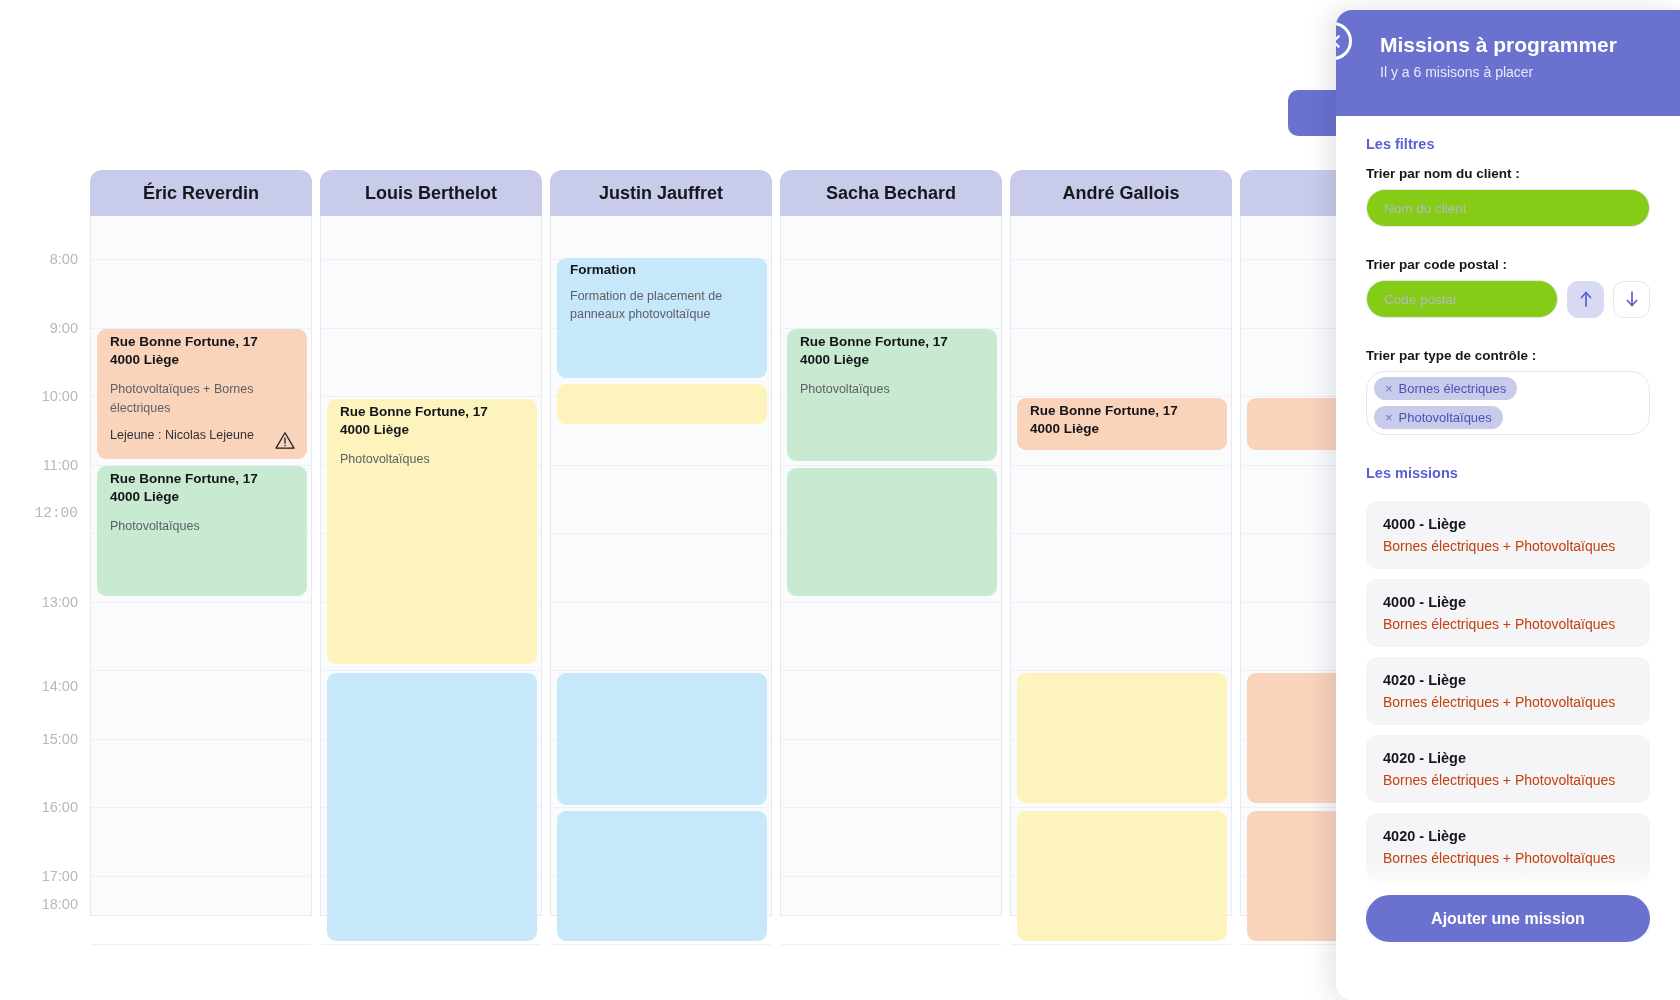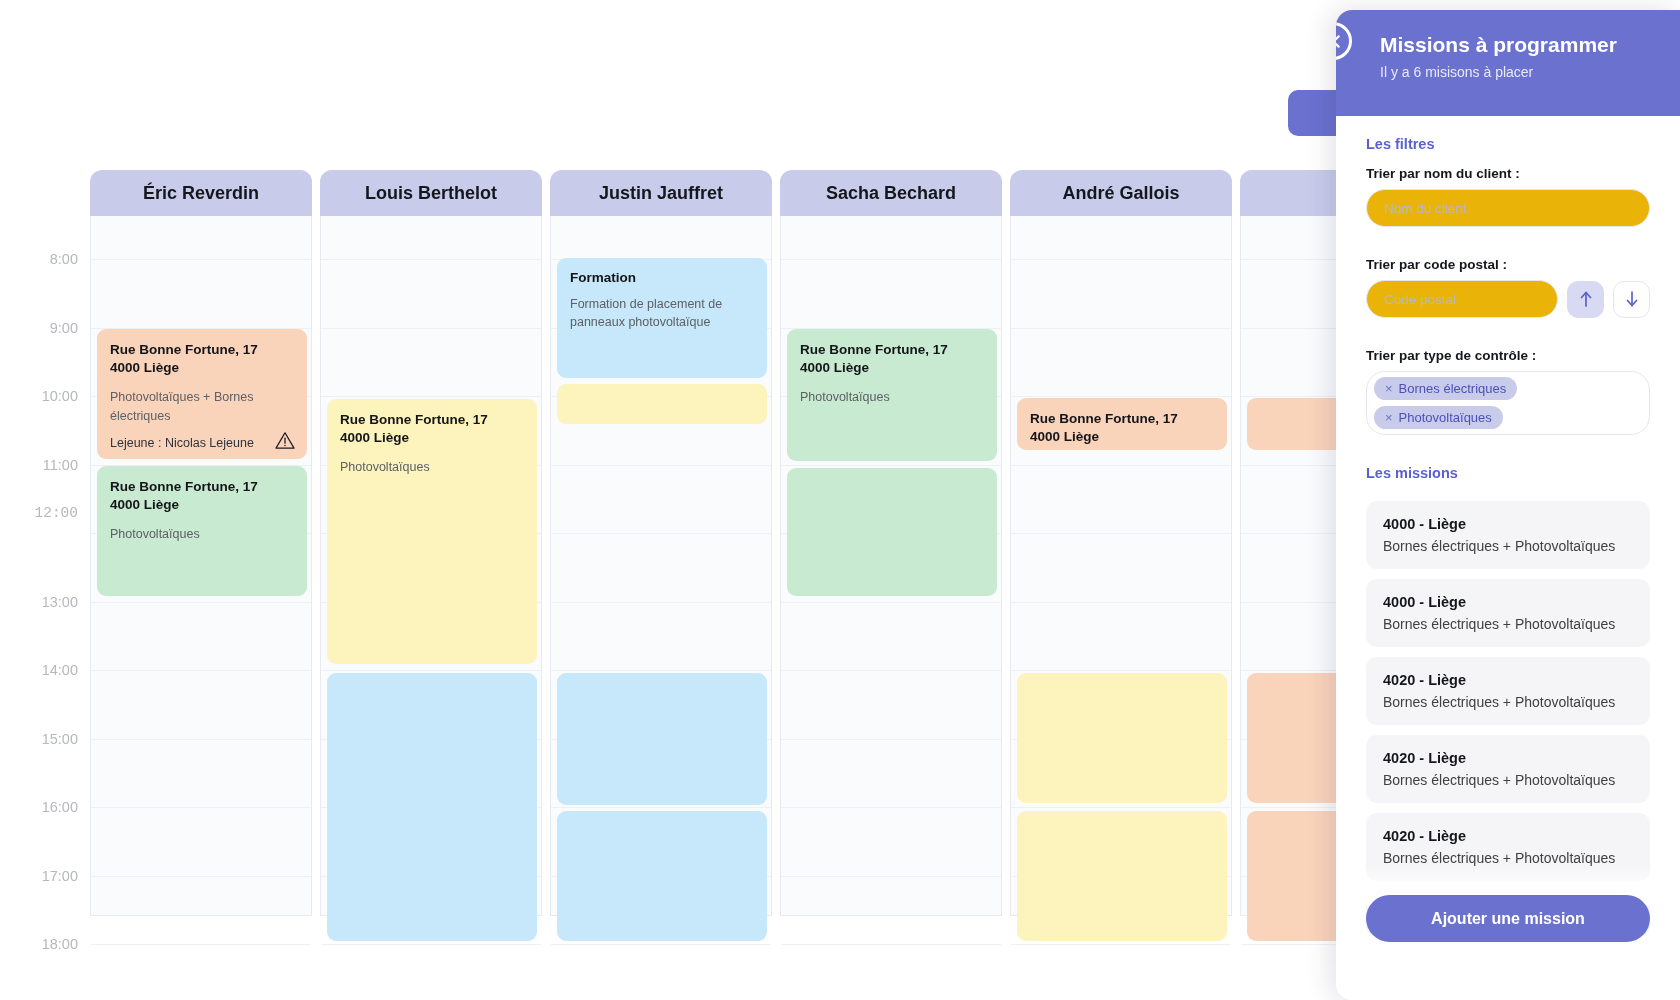--- a/index.html
+++ b/index.html
@@ -54,21 +54,21 @@
   .col-body {
     position:absolute; top:46px; left:0; width:222px; height:700px;
     background:#fafbfd;
     border-left:1px solid #e8e9f1; border-right:1px solid #e8e9f1;
     border-bottom:1px solid #e8e9f1;
   }
   .col-body .row-line { position:absolute; left:0; right:0; height:1px; background:#eef0f5; }
 
   .event {
     position:absolute; left:6px; width:210px;
-    border-radius:9px; padding:12px 13px;
+    border-radius:9px; padding:4px 13px;
     overflow:hidden;
   }
   .event .addr { font-size:13.5px; font-weight:700; color:#141519; line-height:1.35; }
   .event .meta { font-size:12.5px; color:#5d6066; margin-top:11px; line-height:1.45; }
   .event .meta2 { font-size:12.5px; color:#2f3238; margin-top:9px; line-height:1.45; }
   .event .title { font-size:13.5px; font-weight:700; color:#141519; }
   .event .desc { font-size:12.5px; color:#5d6066; margin-top:10px; line-height:1.45; }
   .ev-orange { background:#fad3bb; }
   .ev-green  { background:#c8ead0; }
   .ev-yellow { background:#fcf3bd; }
@@ -103,21 +103,21 @@
     cursor:pointer; z-index:5;
   }
   .close-btn svg { width:17px; height:17px; }
 
   .panel-body { padding:20px 30px 0 30px; }
   .section-title { color:#5a61cf; font-size:14.5px; font-weight:700; margin-bottom:14px; }
   .field-label { font-size:13.5px; font-weight:700; color:#15171c; margin-bottom:8px; }
   .text-input {
     width:100%; height:38px; border:1px solid #e6e7ee; border-radius:19px;
     padding:0 17px; font-size:13.5px; color:#2b2d33;
-    font-family:inherit; outline:none; background:#eab308;
+    font-family:inherit; outline:none; background:#84cc16;
   }
   .text-input::placeholder { color:#b7b9c0; }
   .field-block { margin-bottom:30px; }
   .postal-row { display:flex; gap:9px; align-items:center; }
   .postal-row .text-input { flex:1; }
   .sort-btn {
     width:37px; height:37px; border-radius:11px; border:1px solid #e6e7ee;
     background:#fff; display:flex; align-items:center; justify-content:center;
     cursor:pointer; flex:none;
   }
@@ -134,21 +134,21 @@
     cursor:pointer;
   }
   .tag .x { font-size:13px; color:#6d74c4; line-height:1; }
 
   .missions-scroll { margin-top:20px; }
   .mission-card {
     background:#f5f5f7; border-radius:11px;
     padding:15px 17px; margin-bottom:10px; cursor:pointer;
   }
   .mission-card .mc-title { font-size:14.5px; font-weight:700; color:#15171c; }
-  .mission-card .mc-sub { font-size:14px; color:#404040; margin-top:6px; }
+  .mission-card .mc-sub { font-size:14px; color:#c2410c; margin-top:6px; }
   .add-mission-btn {
     position:absolute; left:30px; bottom:58px; width:284px; height:47px;
     background:#6a71cf; color:#fff; border:none; border-radius:24px;
     font-size:16px; font-weight:700; cursor:pointer;
     font-family:inherit;
   }
   .panel-fade {
     position:absolute; left:0; right:0; bottom:94px; height:42px;
     background:linear-gradient(to bottom, rgba(255,255,255,0), #fff 72%);
     pointer-events:none;
@@ -161,25 +161,25 @@
 
 
   <div class="calendar">
     <div class="time-gutter" id="time-gutter">
         <div class="time-label" style="top: 89px;">8:00</div>
         <div class="time-label" style="top: 157.5px; margin-left: 16px;">9:00</div>
         <div class="time-label" style="top: 226px;">10:00</div>
         <div class="time-label" style="top: 294.5px;">11:00</div>
         <div class="time-label" style="top: 343px; font-family: Liberation Mono, monospace;">12:00</div>
         <div class="time-label" style="top: 431.5px;">13:00</div>
-        <div class="time-label" style="top: 500px;">14:00</div>
+        <div class="time-label" style="top: 516px;">14:00</div>
         <div class="time-label" style="top: 568.5px;">15:00</div>
         <div class="time-label" style="top: 637px;">16:00</div>
         <div class="time-label" style="top: 705.5px;">17:00</div>
-        <div class="time-label" style="top: 774px;">18:00</div>
+        <div class="time-label" style="top: 734px;">18:00</div>
       </div>
     <div class="grid-area" id="grid-area">
         <div class="col" style="left: 0px;">
           <div class="col-head">Éric Reverdin</div>
           <div class="col-body">
             <div class="row-line" style="top: 43px;"></div>
             <div class="row-line" style="top: 111.5px;"></div>
             <div class="row-line" style="top: 180px;"></div>
             <div class="row-line" style="top: 248.5px;"></div>
             <div class="row-line" style="top: 317px;"></div>

